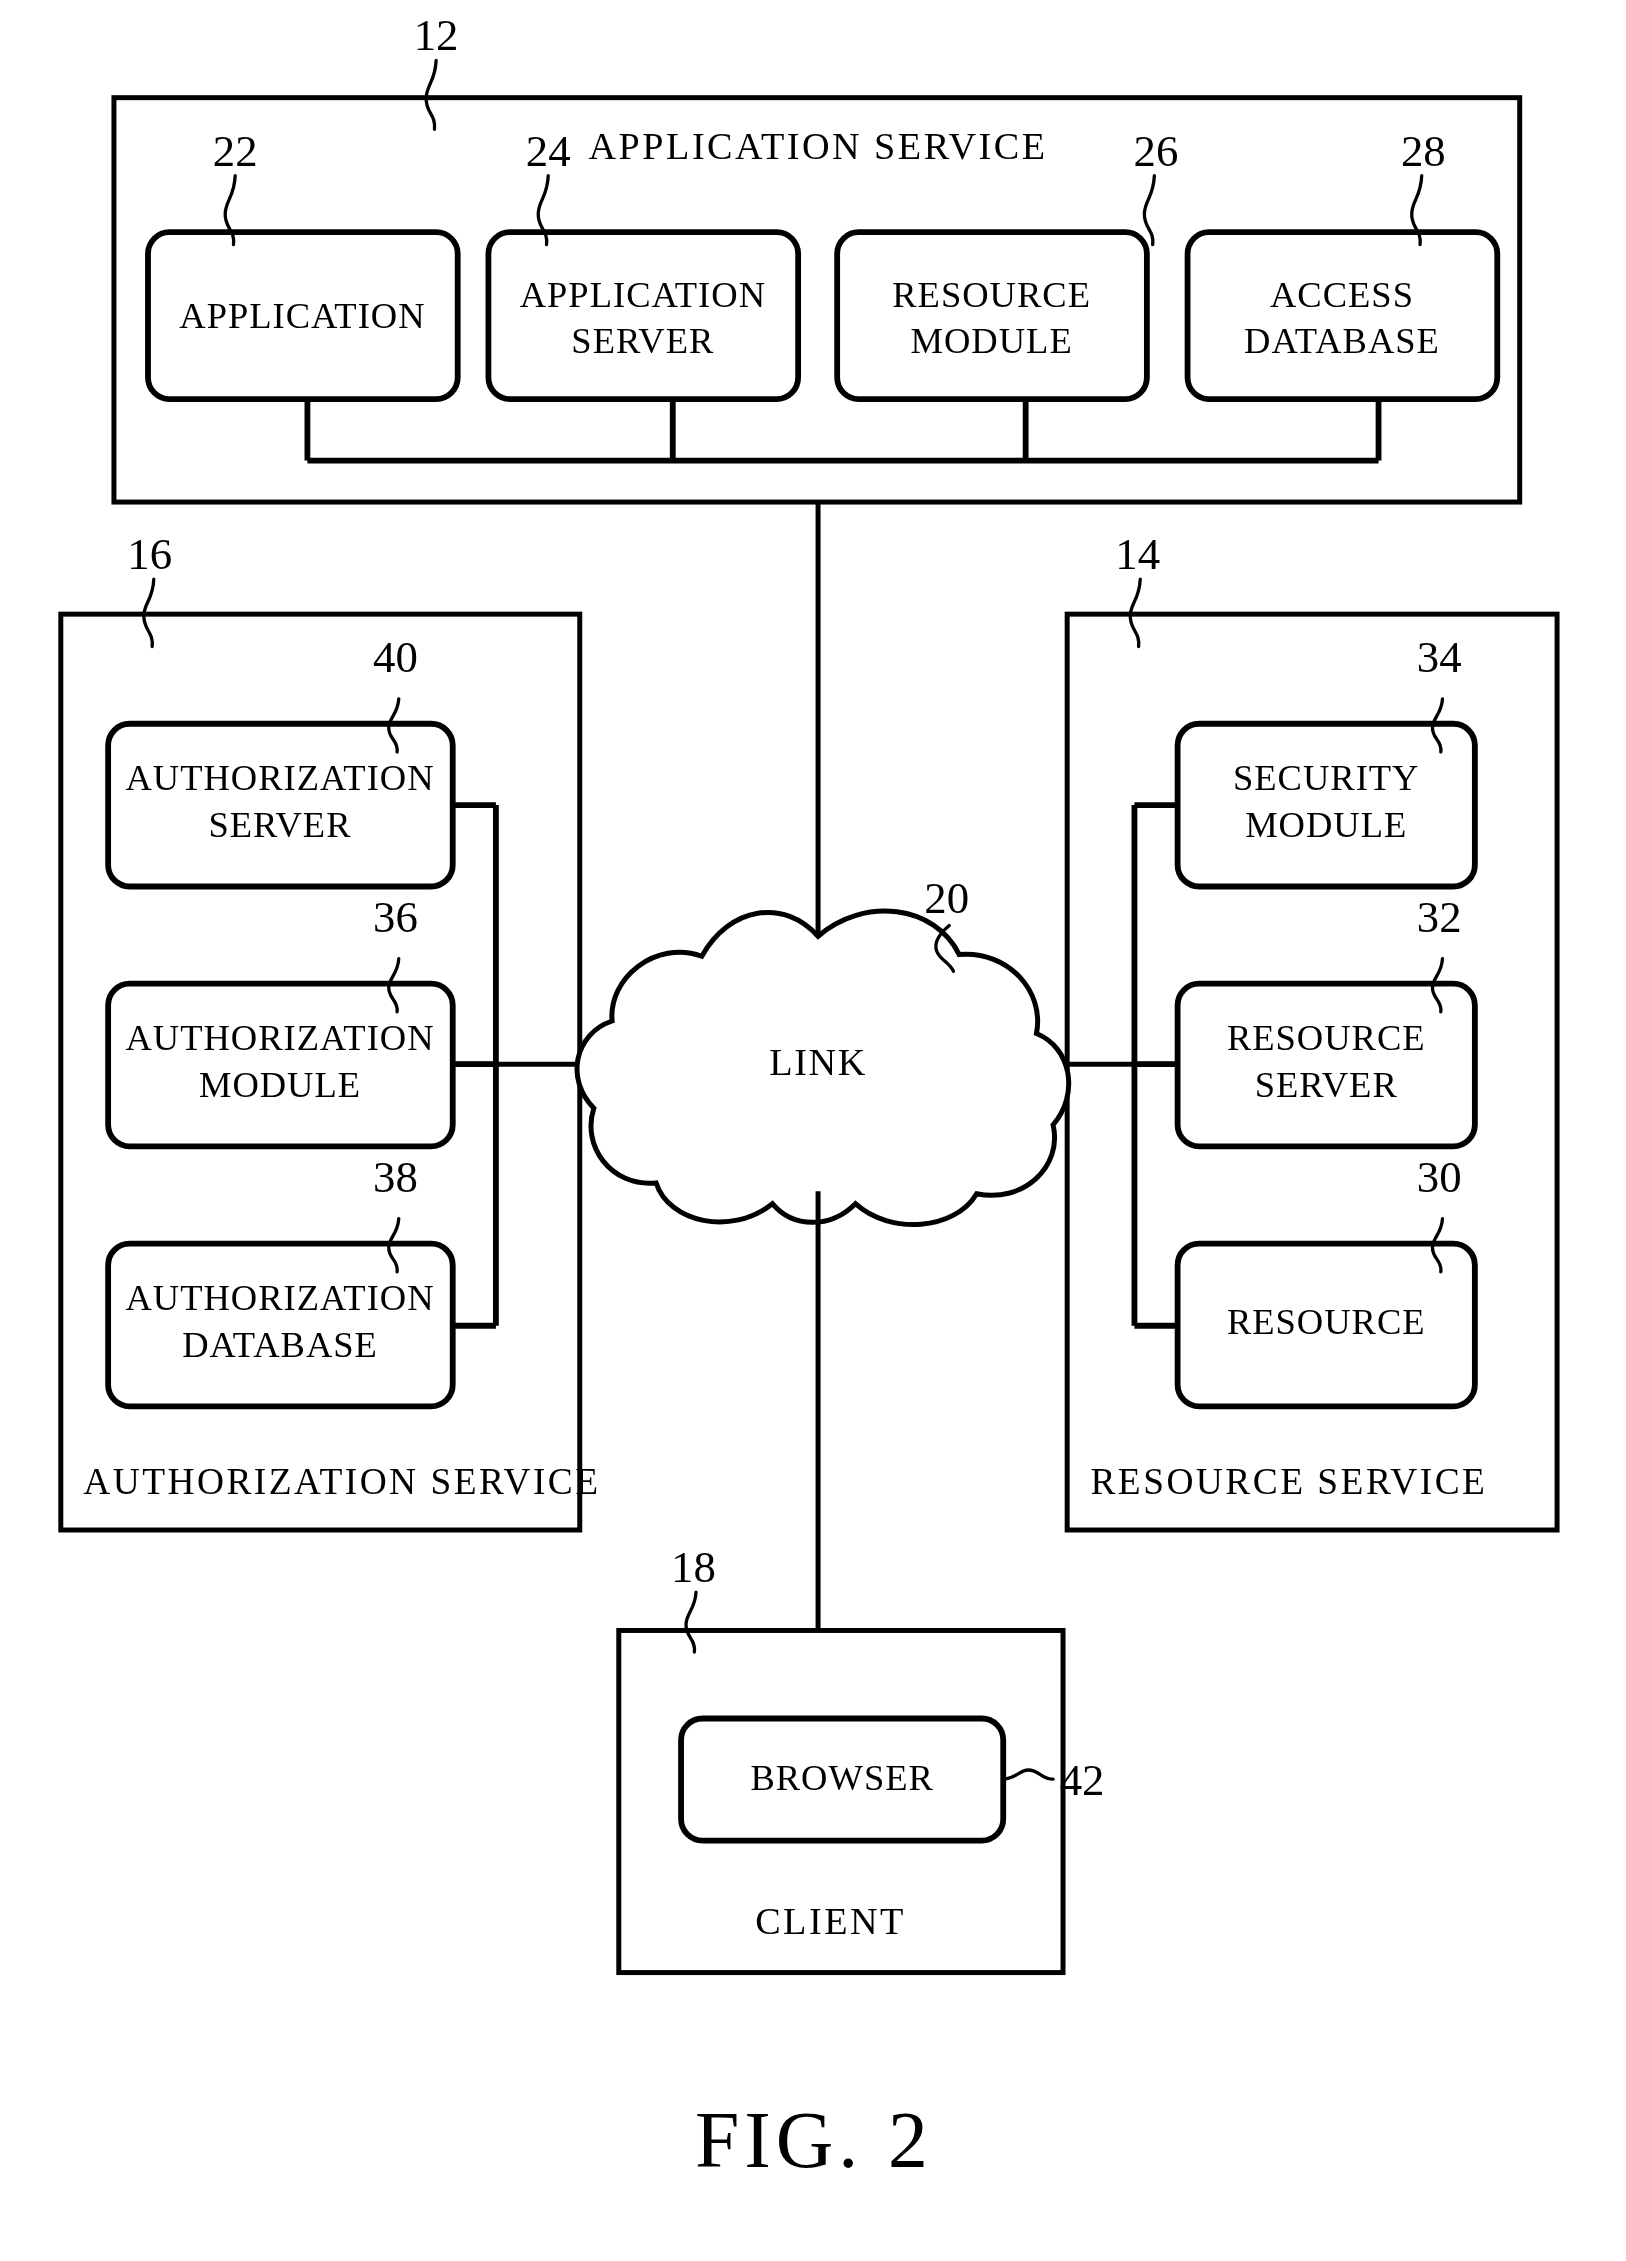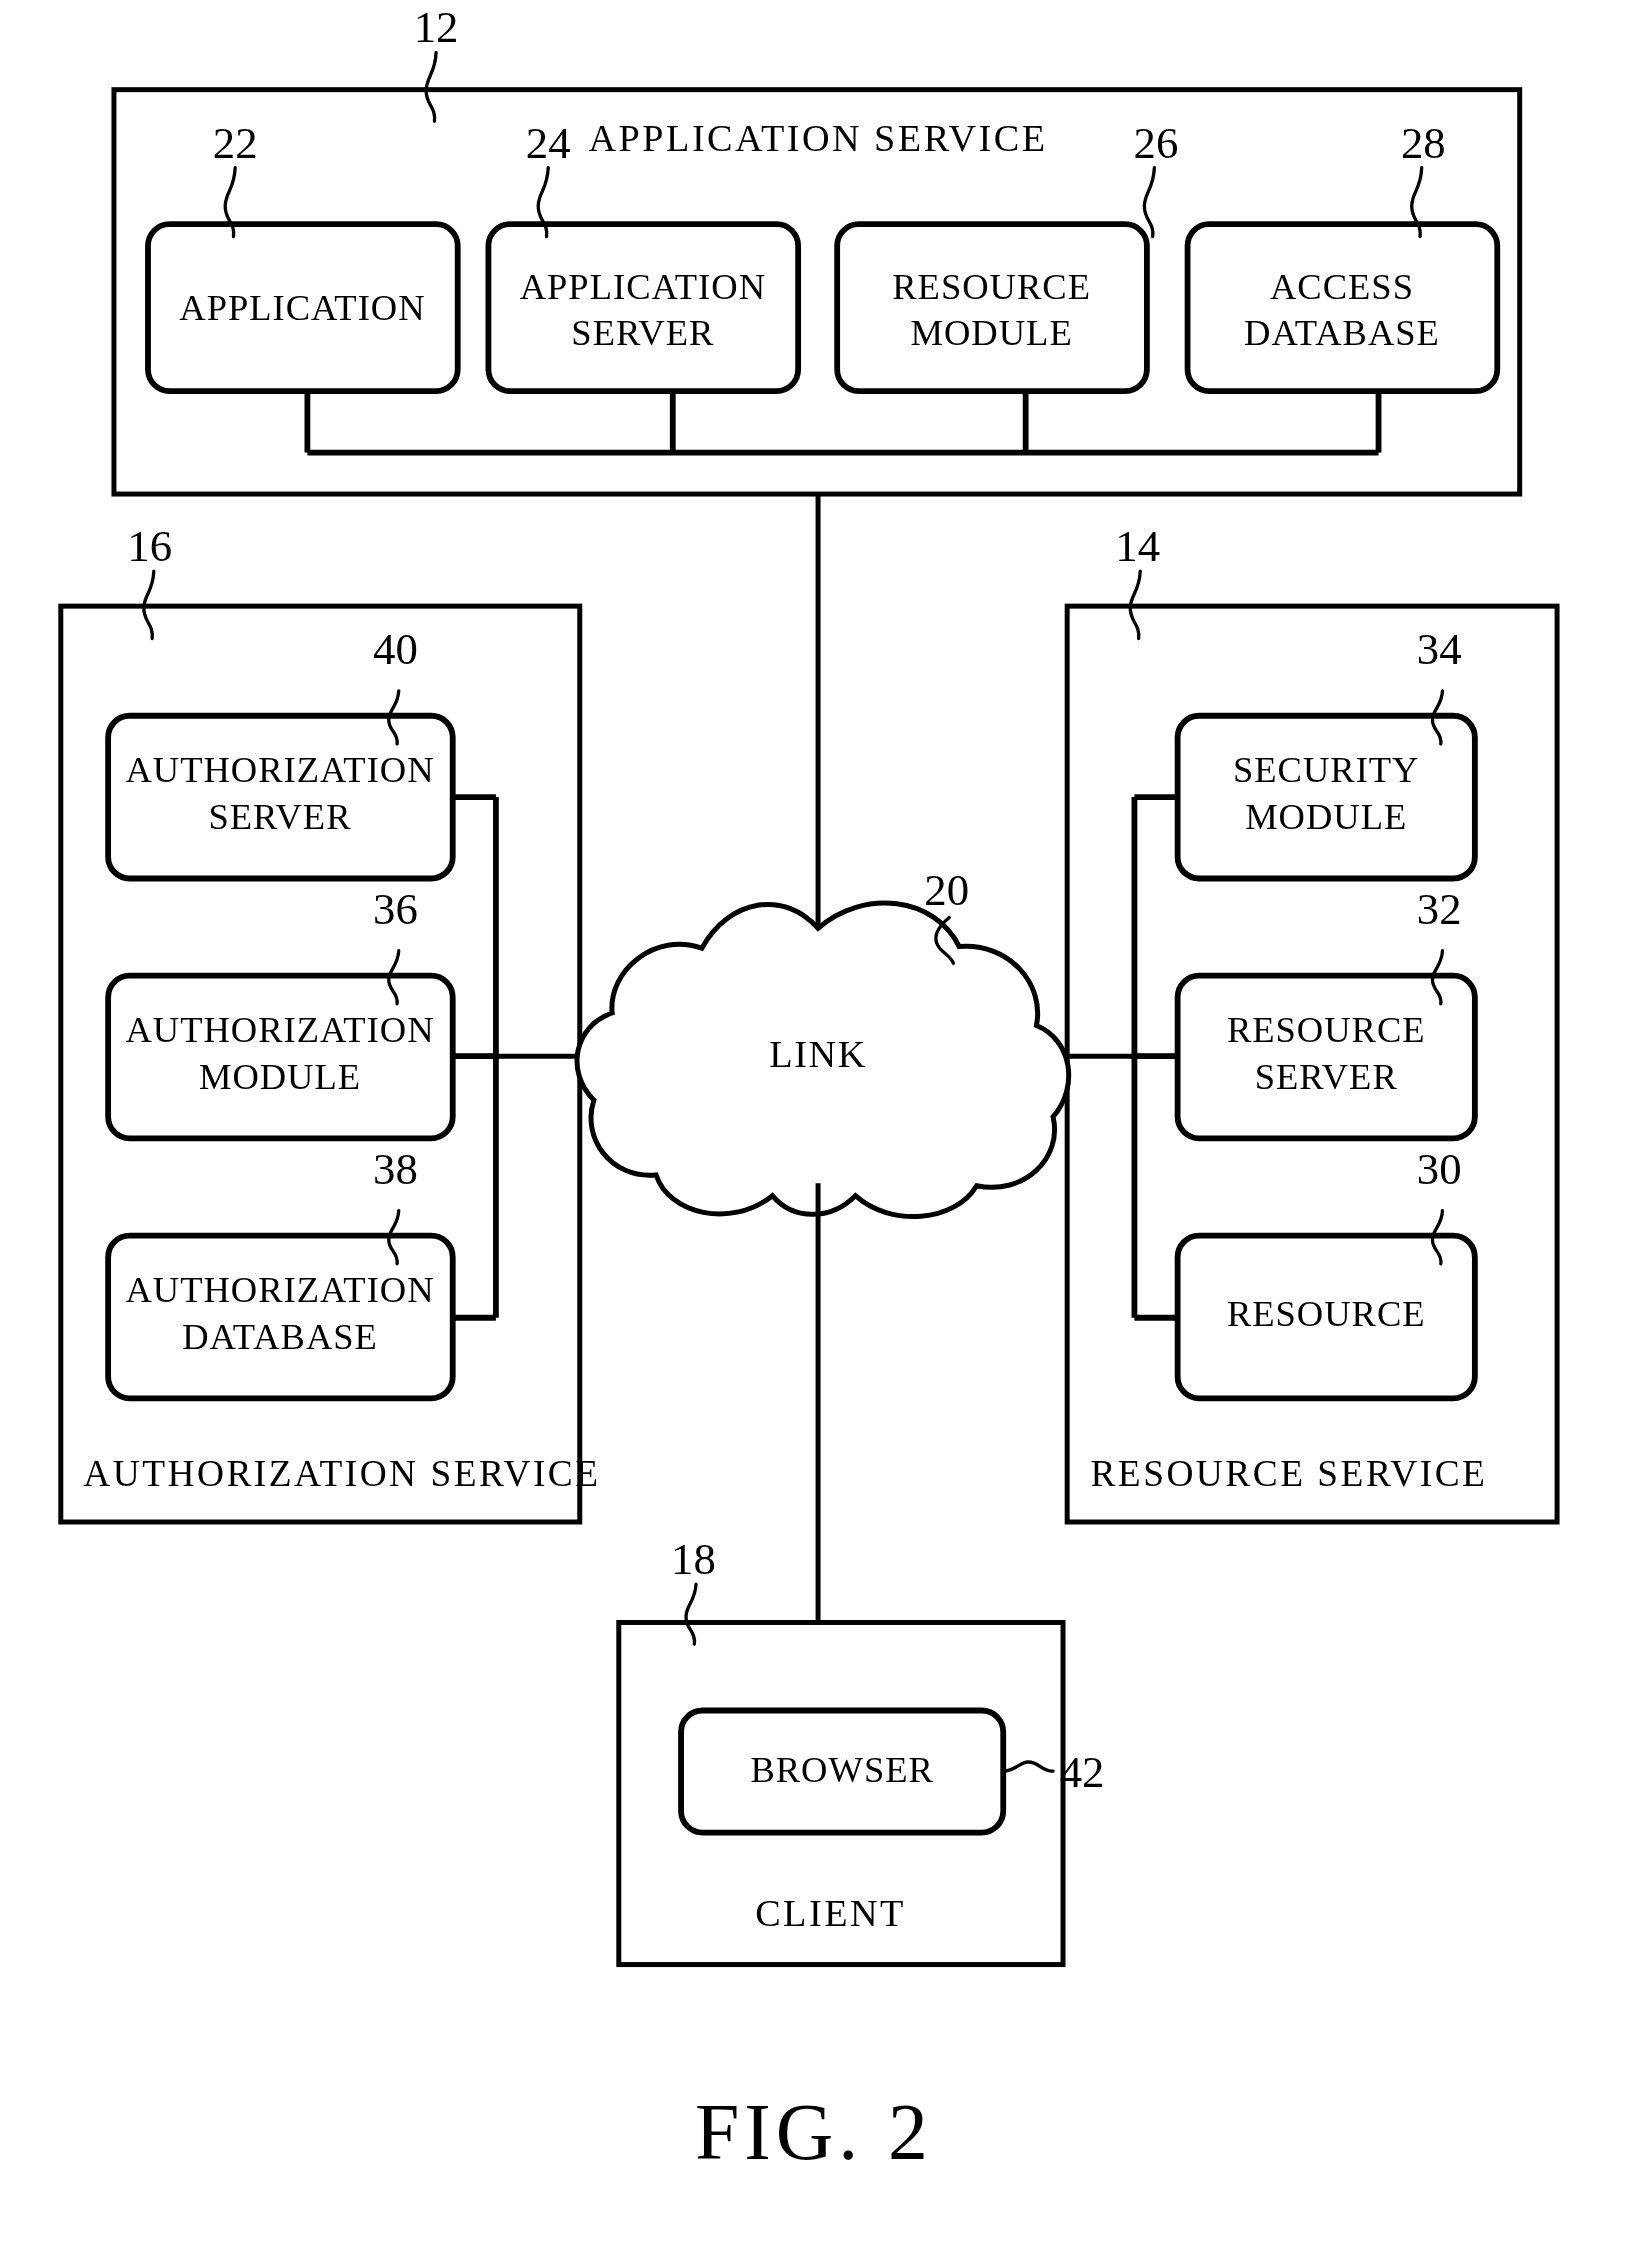--- a/index.html
+++ b/index.html
@@ -10,21 +10,21 @@
   body {
     width: 1627px;
     height: 2261px;
     position: relative;
     font-family: "Liberation Serif", "DejaVu Serif", serif;
     overflow: hidden;
   }
   #figure-root {
     position: absolute;
     left: 0;
-    top: 0;
+    top: 8px;
     width: 1627px;
     height: 2252px;
   }
   svg.diagram {
     display: block;
     width: 1627px;
     height: 2261px;
   }
   .container-rect {
     stroke: #000000;

